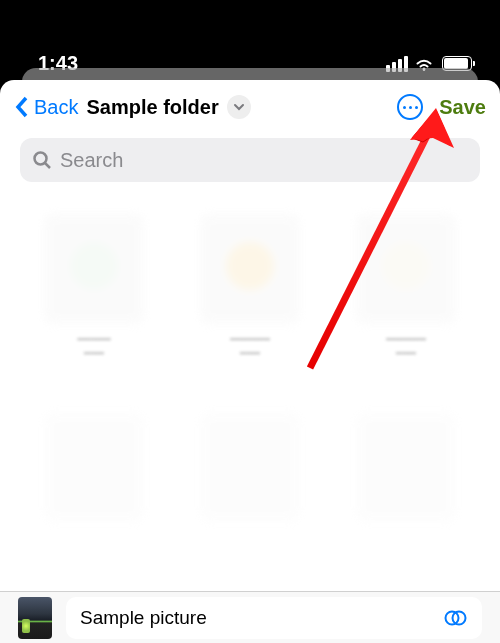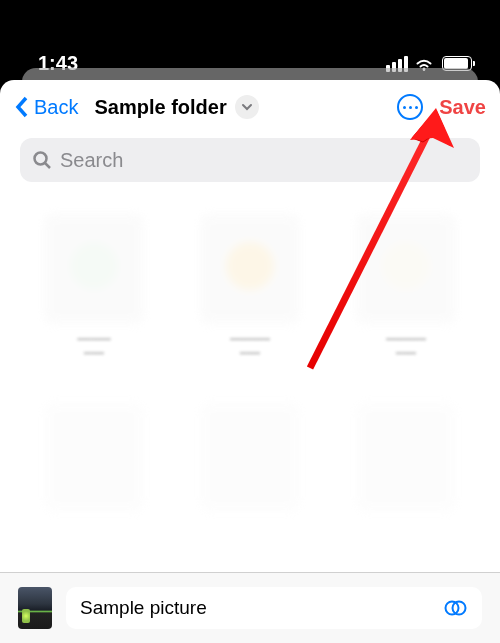--- a/index.html
+++ b/index.html
@@ -113,21 +113,21 @@
       width: 16px;
       height: 22px;
       stroke: #007aff;
       stroke-width: 3.5;
       fill: none;
       margin-right: 4px;
     }
     .title-wrap {
       display: flex;
       align-items: center;
-      margin-left: 16px;
+      margin-left: 8px;
     }
     .title {
       font-size: 20px;
       font-weight: 700;
       color: #000;
     }
     .dropdown-chevron {
       width: 24px;
       height: 24px;
       background: #eee;
@@ -152,21 +152,21 @@
       margin-right: 16px;
       cursor: pointer;
     }
     .more-dot {
       width: 3px;
       height: 3px;
       background: #007aff;
       border-radius: 50%;
     }
     .save-btn {
-      color: #ef4444;
+      color: #4d7c0f;
       font-size: 20px;
       font-weight: 700;
       cursor: pointer;
     }
     .search-wrap {
       padding: 4px 20px 12px;
     }
     .search-bar {
       height: 44px;
       background: #eeeef0;
@@ -237,21 +237,21 @@
     .arrow-svg {
       position: absolute;
       top: 98px;
       left: 230px;
       width: 230px;
       height: 280px;
       pointer-events: none;
       z-index: 50;
     }
     .bottom-bar {
-      height: 71px;
+      height: 52px;
       border-top: 1px solid #d0d0d0;
       background: #f8f8f8;
       display: flex;
       align-items: center;
       padding: 6px 18px;
       gap: 14px;
     }
     .thumb-img {
       width: 34px;
       height: 42px;

